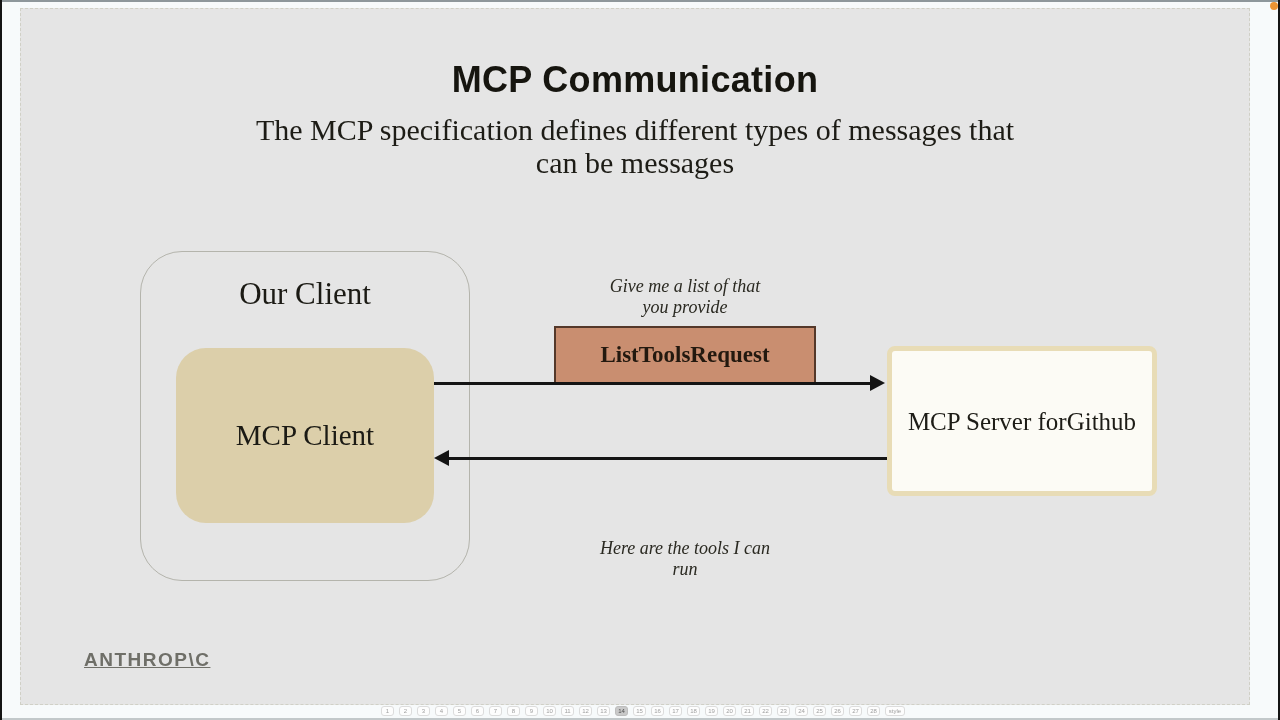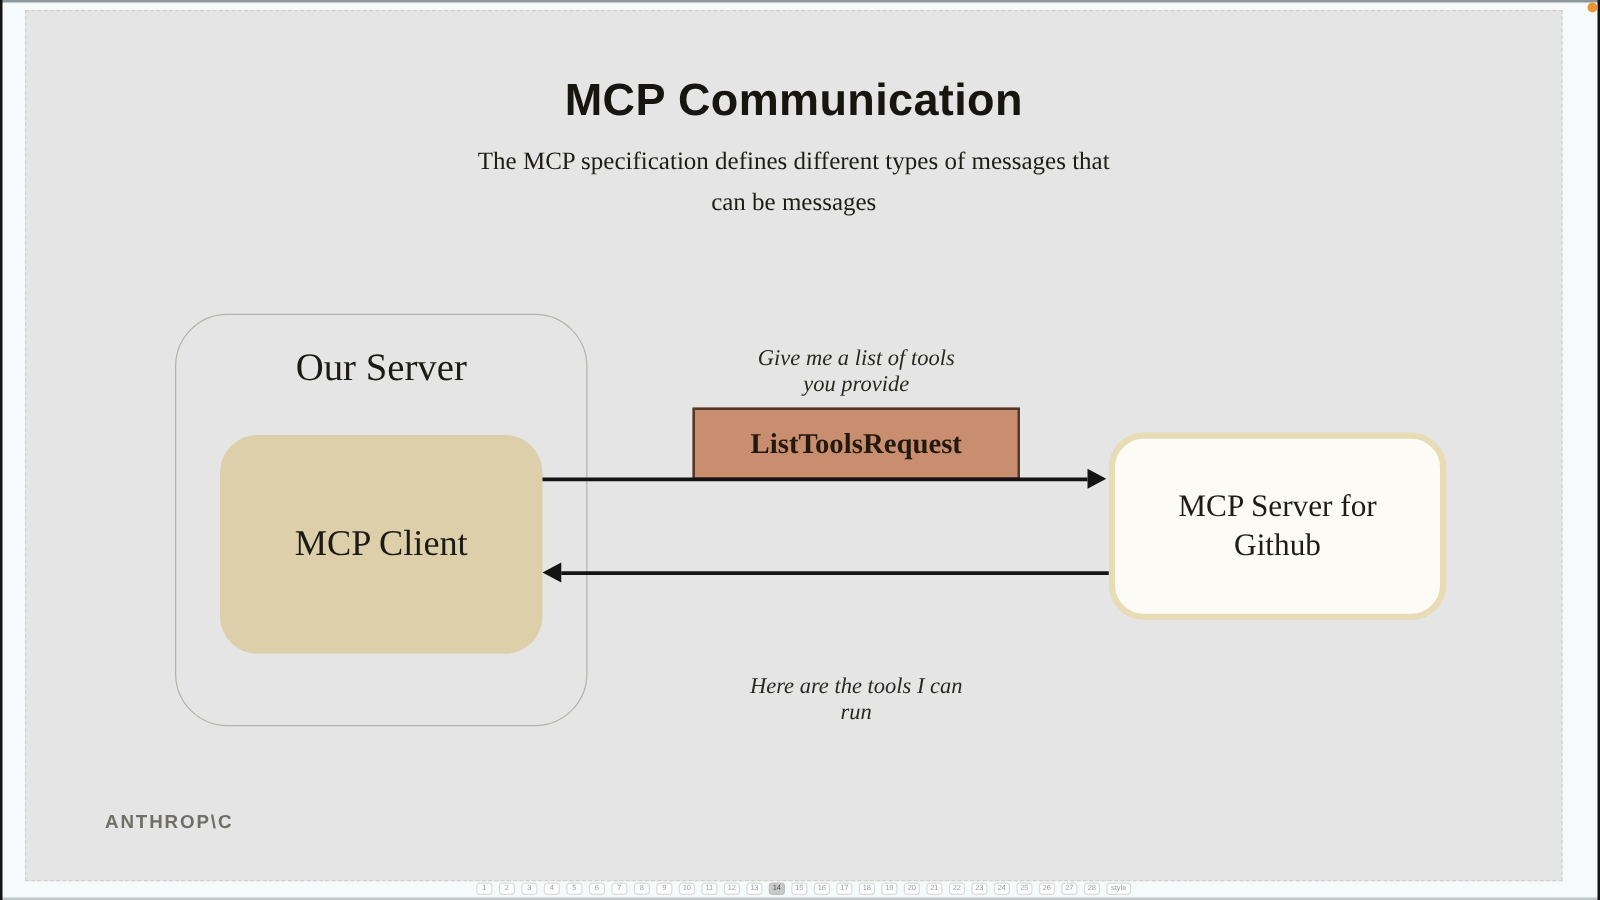--- a/index.html
+++ b/index.html
@@ -13,35 +13,35 @@
   .accent-dot{position:absolute;left:1270px;top:2px;width:8px;height:8px;border-radius:50%;background:#ec9434;z-index:10;}
 
   
   .slide{position:absolute;left:20px;top:8px;width:1230px;height:697px;background:#e5e5e5;
          border:1px dashed rgba(195,195,178,0.6);box-sizing:border-box;}
 
   .title{position:absolute;left:0;top:50px;width:100%;text-align:center;margin:0;
          font-family:"Liberation Sans", sans-serif;font-weight:800;font-size:36px;
          letter-spacing:0.3px;color:#16150f;}
   .subtitle{position:absolute;left:0;top:104px;width:100%;text-align:center;
-            font-size:20px;line-height:33px;color:#1d1c16;}
+            font-size:30px;line-height:33px;color:#1d1c16;}
 
   
   .group{position:absolute;left:119px;top:242px;width:330px;height:330px;
          border:1.5px solid #b4b4ac;border-radius:42px;box-sizing:border-box;}
   .group-label{position:absolute;left:0;top:24px;width:100%;text-align:center;
                font-size:31px;color:#1b1a14;}
   .client-box{position:absolute;left:155px;top:339px;width:258px;height:175px;
               background:#dccfaa;border-radius:30px;display:flex;align-items:center;
               justify-content:center;font-size:29px;color:#1b1a14;}
 
   
   .server-box{position:absolute;left:866px;top:337px;width:270px;height:150px;
-              background:#fcfbf5;border:5px solid #e8dcb6;border-radius:28px;
-              box-sizing:border-box;display:flex;flex-direction:column;align-items:center;
+              background:#fcfbf5;border:5px solid #e8dcb6;border-radius:8px;
+              box-sizing:border-box;display:flex;flex-direction:row;align-items:center;
               justify-content:center;font-size:25px;line-height:31px;color:#1d1c16;text-align:center;}
 
   
   .arrow-line{position:absolute;height:3px;background:#141414;}
   .arrow-top-line{left:413px;top:373px;width:436px;}
   .arrow-bottom-line{left:428px;top:448px;width:438px;}
   .arrow-head{position:absolute;width:0;height:0;border-top:8px solid transparent;border-bottom:8px solid transparent;}
   .arrow-head-right{left:849px;top:366px;border-left:15px solid #141414;}
   .arrow-head-left{left:413px;top:441px;border-right:15px solid #141414;}
 
@@ -50,21 +50,21 @@
            border:2px solid #54382a;box-sizing:border-box;display:flex;align-items:center;
            justify-content:center;font-weight:bold;font-size:23px;color:#23190f;}
   .msg-request{top:317px;}
   .msg-result{top:451px;}
   .caption{position:absolute;left:553px;width:222px;text-align:center;font-style:italic;
            font-size:18px;line-height:21px;color:#2a2921;}
   .caption-top{top:267px;}
   .caption-bottom{top:529px;}
 
   .logo{position:absolute;left:63px;top:640px;font-family:"Liberation Sans", sans-serif;
-        font-weight:bold;font-size:15px;letter-spacing:1.5px;color:#6f6f68;}
+        font-weight:bold;font-size:19px;letter-spacing:1.5px;color:#6f6f68;text-decoration:underline;}
 
   
   .pagination{position:absolute;left:381px;top:706px;display:flex;gap:5px;align-items:center;z-index:7;}
   .page-btn{min-width:13px;height:10px;padding:0 1px;box-sizing:border-box;border:1px solid #dcdcdc;
             border-radius:3px;background:#fdfdfd;color:#a0a0a0;font-family:"Liberation Sans", sans-serif;
             font-size:6px;display:flex;align-items:center;justify-content:center;cursor:pointer;}
   .page-btn.selected{background:#c9c9c9;border-color:#bdbdbd;color:#4f4f4f;}
   .page-btn.style-btn{min-width:20px;}
 </style>
 </head>
@@ -75,32 +75,32 @@
   <div class="slide">
 
     <h1 class="title">MCP Communication</h1>
 
     <div class="subtitle">
       <div>The MCP specification defines different types of messages that</div>
       <div>can be messages</div>
     </div>
 
     <div class="group">
-      <div class="group-label">Our Server</div>
+      <div class="group-label">Our Client</div>
     </div>
 
     <div class="client-box">MCP Client</div>
 
     <div class="server-box">
       <div>MCP Server for</div>
       <div>Github</div>
     </div>
 
     <div class="caption caption-top">
-      <div>Give me a list of tools</div>
+      <div>Give me a list of that</div>
       <div>you provide</div>
     </div>
 
     <div class="msg-box msg-request">ListToolsRequest</div>
 
     <div class="arrow-line arrow-top-line"></div>
     <div class="arrow-head arrow-head-right"></div>
 
     <div class="arrow-line arrow-bottom-line"></div>
     <div class="arrow-head arrow-head-left"></div>

